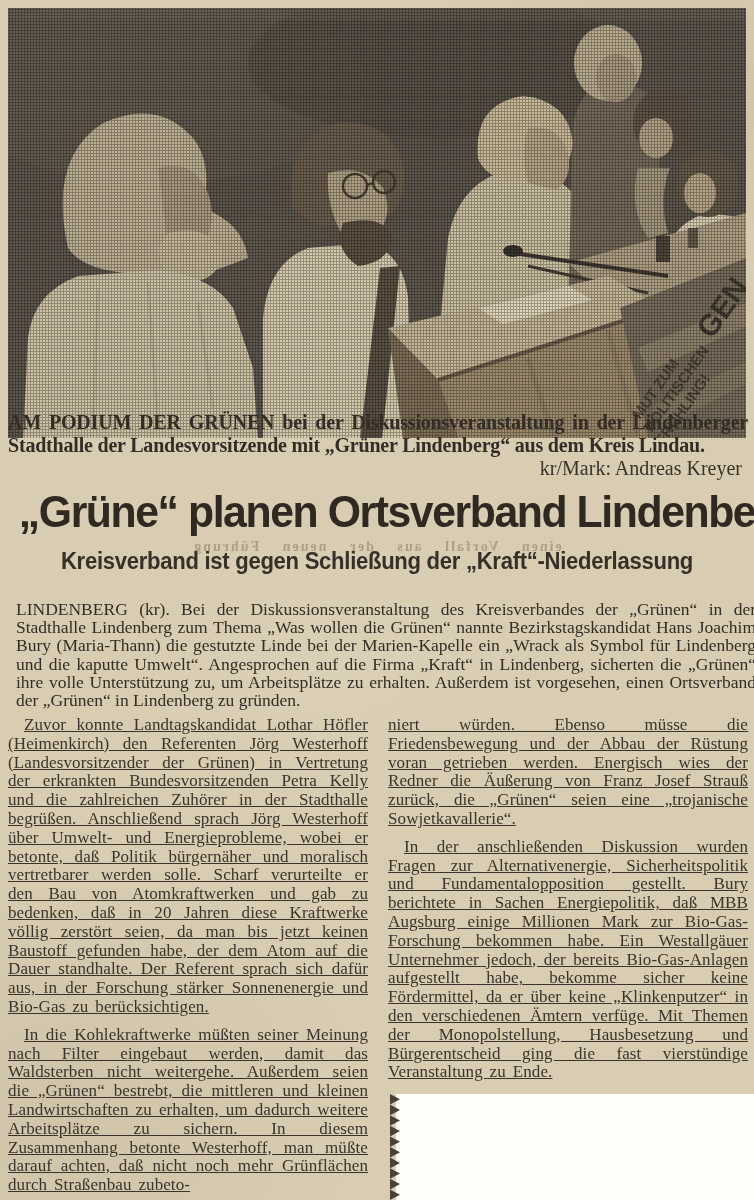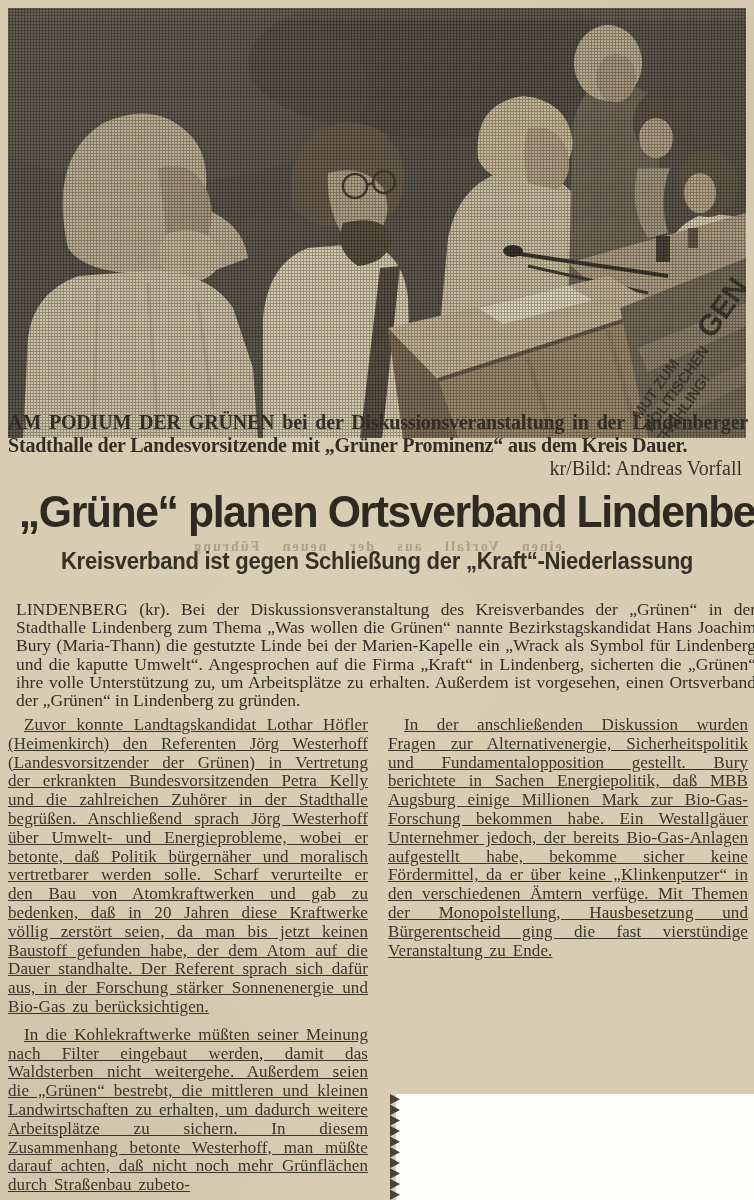--- a/index.html
+++ b/index.html
@@ -161,36 +161,37 @@
           <text x="-8" y="34">FRÜHLING!</text>
         </g>
         <g transform="translate(704,332) rotate(-55)">
           <text x="0" y="0" font-family="Liberation Sans, sans-serif" font-weight="bold" font-size="30" fill="#2e2820">GEN</text>
         </g>
       </g>
     </svg>
   </div>
 
   <div class="caption">
-    <span>AM PODIUM DER GRÜNEN bei der Diskussionsveranstaltung in der Lindenberger Stadthalle der Landesvorsitzende mit „Grüner Prominenz“ aus dem Kreis Dauer.</span>
-  </div>
-  <div class="credit">kr/Bild: Andreas Vorfall</div>
+    <span>AM PODIUM DER GRÜNEN bei der Diskussionsveranstaltung in der Lindenberger Stadthalle der Landesvorsitzende mit „Grüner Lindenberg“ aus dem Kreis Lindau.</span>
+  </div>
+  <div class="credit">kr/Mark: Andreas Kreyer</div>
 
   <h1 class="headline">„Grüne“ planen Ortsverband Lindenberg</h1>
   <div class="bleed">einen Vorfall aus der neuen Führung</div>
   <h2 class="subhead">Kreisverband ist gegen Schließung der „Kraft“-Niederlassung</h2>
 
   <p class="lead">LINDENBERG (kr). Bei der Diskussionsveranstaltung des Kreisverbandes der „Grünen“ in der Stadthalle Lindenberg zum Thema „Was wollen die Grünen“ nannte Bezirkstagskandidat Hans Joachim Bury (Maria-Thann) die gestutzte Linde bei der Marien-Kapelle ein „Wrack als Symbol für Lindenberg und die kaputte Umwelt“. Angesprochen auf die Firma „Kraft“ in Lindenberg, sicherten die „Grünen“ ihre volle Unterstützung zu, um Arbeitsplätze zu erhalten. Außerdem ist vorgesehen, einen Ortsverband der „Grünen“ in Lindenberg zu gründen.</p>
 
   <div class="columns">
     <div class="col">
       <p class="indent">Zuvor konnte Landtagskandidat Lothar Höfler (Heimenkirch) den Referenten Jörg Westerhoff (Landesvorsitzender der Grünen) in Vertretung der erkrankten Bundesvorsitzenden Petra Kelly und die zahlreichen Zuhörer in der Stadthalle begrüßen. Anschließend sprach Jörg Westerhoff über Umwelt- und Energieprobleme, wobei er betonte, daß Politik bürgernäher und moralisch vertretbarer werden solle. Scharf verurteilte er den Bau von Atomkraftwerken und gab zu bedenken, daß in 20 Jahren diese Kraftwerke völlig zerstört seien, da man bis jetzt keinen Baustoff gefunden habe, der dem Atom auf die Dauer standhalte. Der Referent sprach sich dafür aus, in der Forschung stärker Sonnenenergie und Bio-Gas zu berücksichtigen.</p>
       <p class="indent">In die Kohlekraftwerke müßten seiner Meinung nach Filter eingebaut werden, damit das Waldsterben nicht weitergehe. Außerdem seien die „Grünen“ bestrebt, die mittleren und kleinen Landwirtschaften zu erhalten, um dadurch weitere Arbeitsplätze zu sichern. In diesem Zusammenhang betonte Westerhoff, man müßte darauf achten, daß nicht noch mehr Grünflächen durch Straßenbau zubeto-</p>
     </div>
     <div class="col">
+      <p>niert würden. Ebenso müsse die Friedensbewegung und der Abbau der Rüstung voran getrieben werden. Energisch wies der Redner die Äußerung von Franz Josef Strauß zurück, die „Grünen“ seien eine „trojanische Sowjetkavallerie“.</p>
       <p class="indent">In der anschließenden Diskussion wurden Fragen zur Alternativenergie, Sicherheitspolitik und Fundamentalopposition gestellt. Bury berichtete in Sachen Energiepolitik, daß MBB Augsburg einige Millionen Mark zur Bio-Gas-Forschung bekommen habe. Ein Westallgäuer Unternehmer jedoch, der bereits Bio-Gas-Anlagen aufgestellt habe, bekomme sicher keine Fördermittel, da er über keine „Klinkenputzer“ in den verschiedenen Ämtern verfüge. Mit Themen der Monopolstellung, Hausbesetzung und Bürgerentscheid ging die fast vierstündige Veranstaltung zu Ende.</p>
     </div>
   </div>
 
   <div class="cutout">
     <svg class="zigzag" viewBox="0 0 16 110" preserveAspectRatio="none" xmlns="http://www.w3.org/2000/svg">
       <path d="M0,0 L10,5.5 L0,11 L10,16.5 L0,22 L10,27.5 L0,33 L10,38.5 L0,44 L10,49.5 L0,55 L10,60.5 L0,66 L10,71.5 L0,77 L10,82.5 L0,88 L10,93.5 L0,99 L10,104.5 L0,110 Z" fill="#4b4135"></path>
     </svg>
   </div>
 

